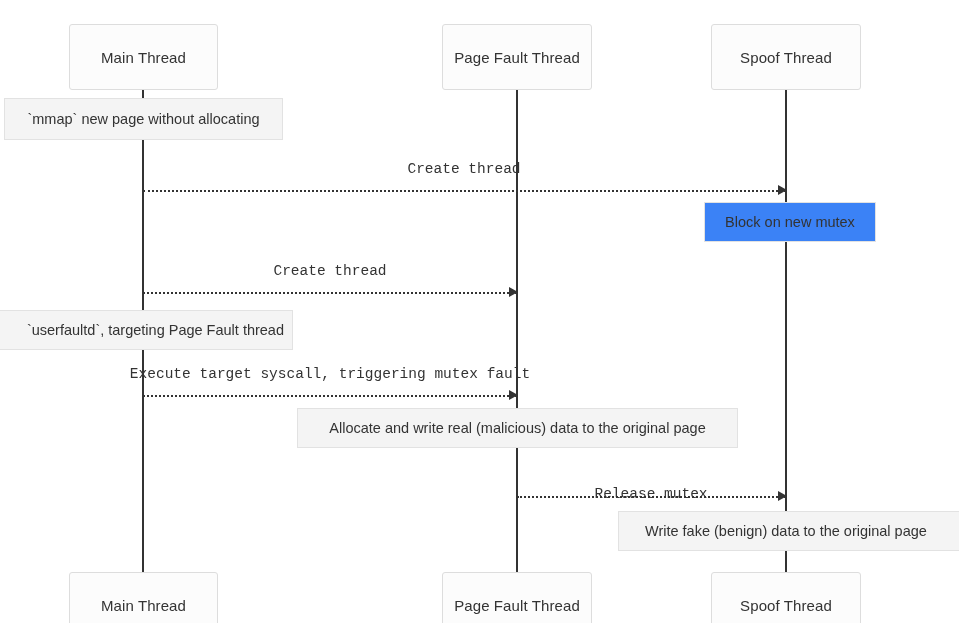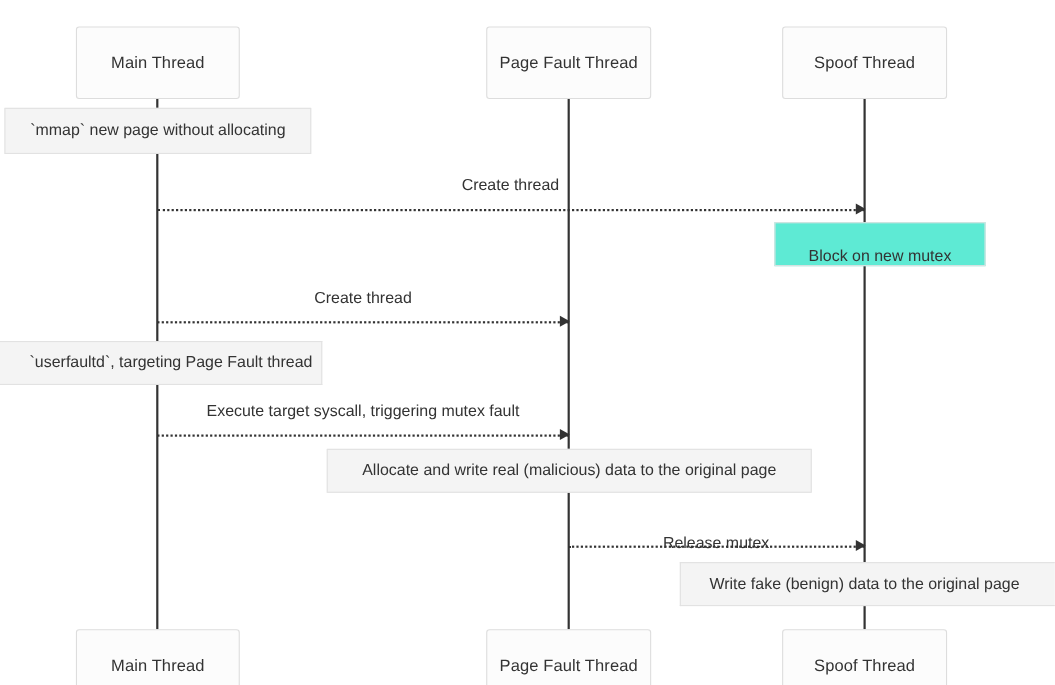--- a/index.html
+++ b/index.html
@@ -85,20 +85,21 @@
     border-bottom: 5.5px solid transparent;
     border-left: 9px solid #333333;
   }
   .msg-label {
     position: absolute;
     font-size: 14.5px;
     color: #333333;
     white-space: nowrap;
     text-align: center;
     transform: translateX(-50%);
+    font-family: Liberation Mono, monospace;
   }
 </style>
 </head>
 <body>
 
 <div id="diagram">
     <div class="lifeline" style="left: 142px; top: 72px; height: 482px; background: rgb(51, 51, 51);"></div>
     <div class="lifeline" style="left: 516px; top: 72px; height: 482px; background: rgb(51, 51, 51);"></div>
     <div class="lifeline" style="left: 785px; top: 72px; height: 482px; background: rgb(51, 51, 51);"></div>
     <div class="actor-box" style="left: 69px; top: 6px; width: 149px; height: 66px; background: rgb(252, 252, 252); border-color: rgb(221, 221, 221);">
@@ -115,21 +116,21 @@
     </div>
     <div class="actor-box" style="left: 442px; top: 554px; width: 150px; height: 66px; background: rgb(252, 252, 252); border-color: rgb(221, 221, 221);">
       <span>Page Fault Thread</span>
     </div>
     <div class="actor-box" style="left: 711px; top: 554px; width: 150px; height: 66px; background: rgb(252, 252, 252); border-color: rgb(221, 221, 221);">
       <span>Spoof Thread</span>
     </div>
     <div class="note-box" style="left: 4px; top: 80px; width: 279px; height: 42px; background: rgb(244, 244, 244); border-color: rgb(226, 226, 226);">
       <span>`mmap` new page without allocating</span>
     </div>
-    <div class="note-box" style="left: 704px; top: 184px; width: 192px; height: 40px; background: #5eead4; border-color: rgb(226, 226, 226); align-items: flex-end;">
+    <div class="note-box" style="left: 704px; top: 184px; width: 172px; height: 40px; background: #3b82f6; border-color: rgb(226, 226, 226);">
       <span>Block on new mutex</span>
     </div>
     <div class="note-box clip-left" style="left: -8px; top: 292px; width: 301px; height: 40px; background: rgb(244, 244, 244); border-color: rgb(226, 226, 226); justify-content: flex-end; padding-right: 8px;">
       <span>`userfaultd`, targeting Page Fault thread</span>
     </div>
     <div class="note-box" style="left: 297px; top: 390px; width: 441px; height: 40px; background: rgb(244, 244, 244); border-color: rgb(226, 226, 226);">
       <span>Allocate and write real (malicious) data to the original page</span>
     </div>
     <div class="note-box clip-right" style="left: 618px; top: 493px; width: 341px; height: 40px; background: rgb(244, 244, 244); border-color: rgb(226, 226, 226); justify-content: flex-start; padding-left: 26px;">
       <span>Write fake (benign) data to the original page</span>

